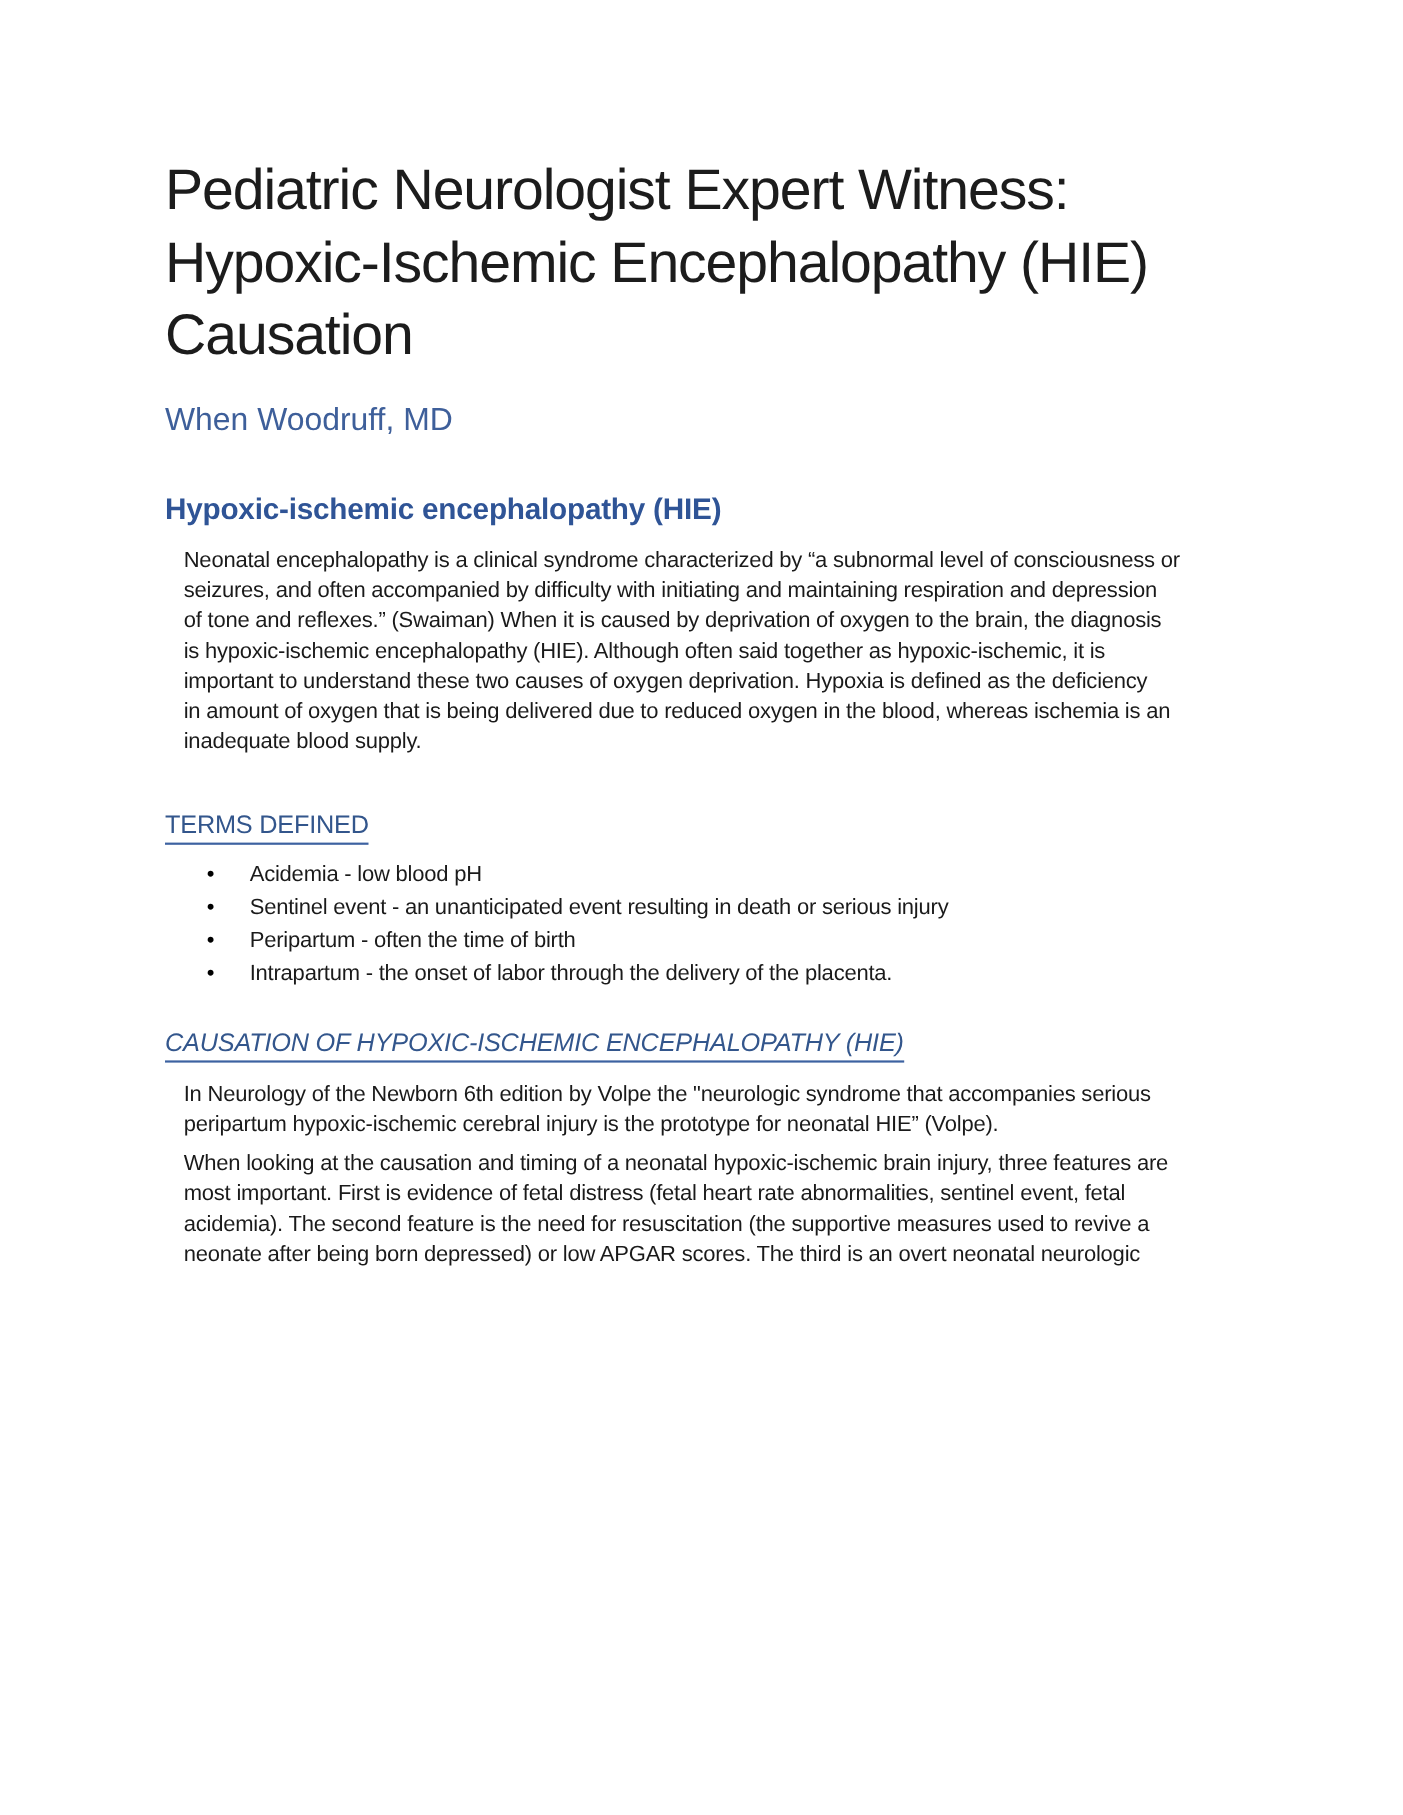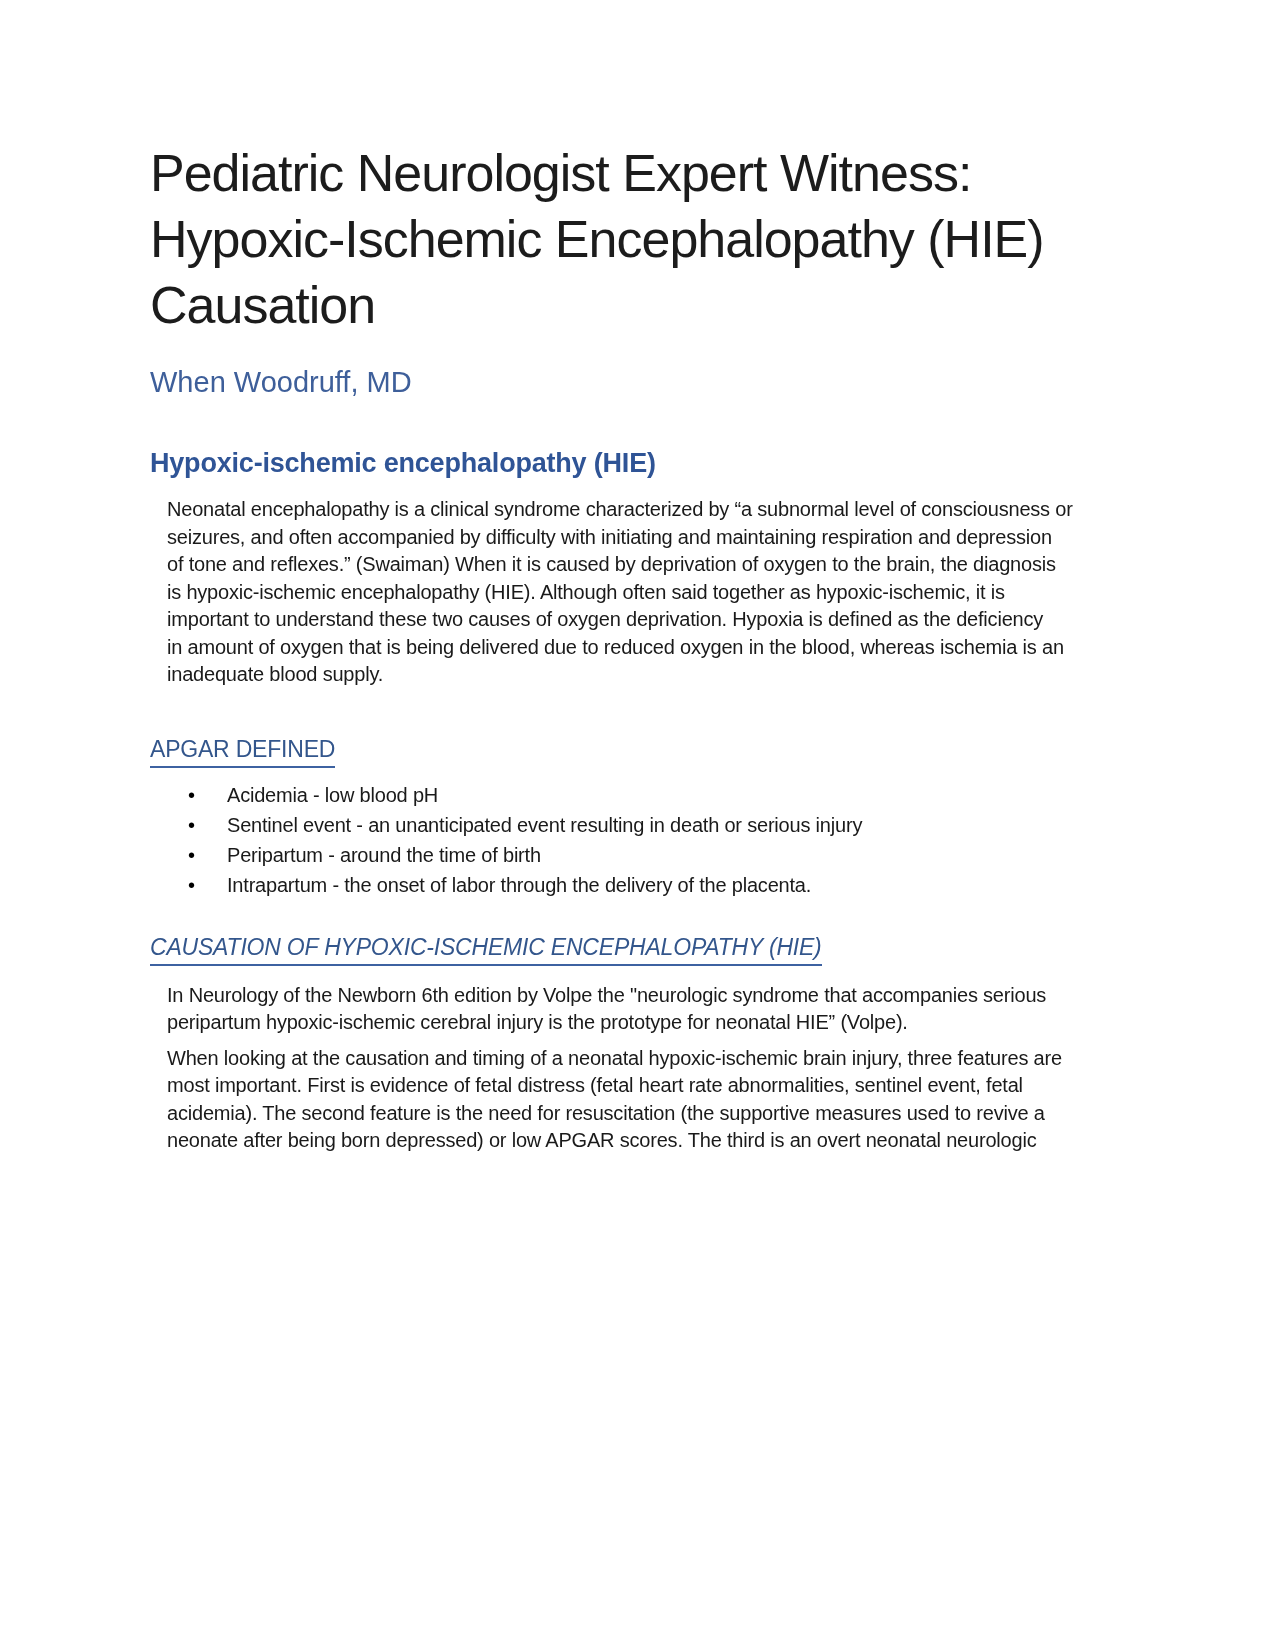--- a/index.html
+++ b/index.html
@@ -113,35 +113,35 @@
 
     <p class="body-para">Neonatal encephalopathy is a clinical syndrome characterized by “a subnormal level of consciousness or
 seizures, and often accompanied by difficulty with initiating and maintaining respiration and depression
 of tone and reflexes.” (Swaiman) When it is caused by deprivation of oxygen to the brain, the diagnosis
 is hypoxic-ischemic encephalopathy (HIE).  Although often said together as hypoxic-ischemic, it is
 important to understand these two causes of oxygen deprivation.  Hypoxia is defined as the deficiency
 in amount of oxygen that is being delivered due to reduced oxygen in the blood, whereas ischemia is an
 inadequate blood supply.</p>
 
     <h3 class="section-heading sh-terms">
-      <span class="underlined">APGAR DEFINED</span>
+      <span class="underlined">TERMS DEFINED</span>
     </h3>
 
     <ul class="terms-list">
       <li>
         <span class="bullet">•</span>
         <span>Acidemia - low blood pH</span>
       </li>
       <li>
         <span class="bullet">•</span>
         <span>Sentinel event - an unanticipated event resulting in death or serious injury</span>
       </li>
       <li>
         <span class="bullet">•</span>
-        <span>Peripartum - around the time of birth</span>
+        <span>Peripartum - often the time of birth</span>
       </li>
       <li>
         <span class="bullet">•</span>
         <span>Intrapartum - the onset of labor through the delivery of the placenta.</span>
       </li>
     </ul>
 
     <h3 class="section-heading sh-causation">
       <span class="underlined">CAUSATION OF HYPOXIC-ISCHEMIC ENCEPHALOPATHY (HIE)</span>
     </h3>

